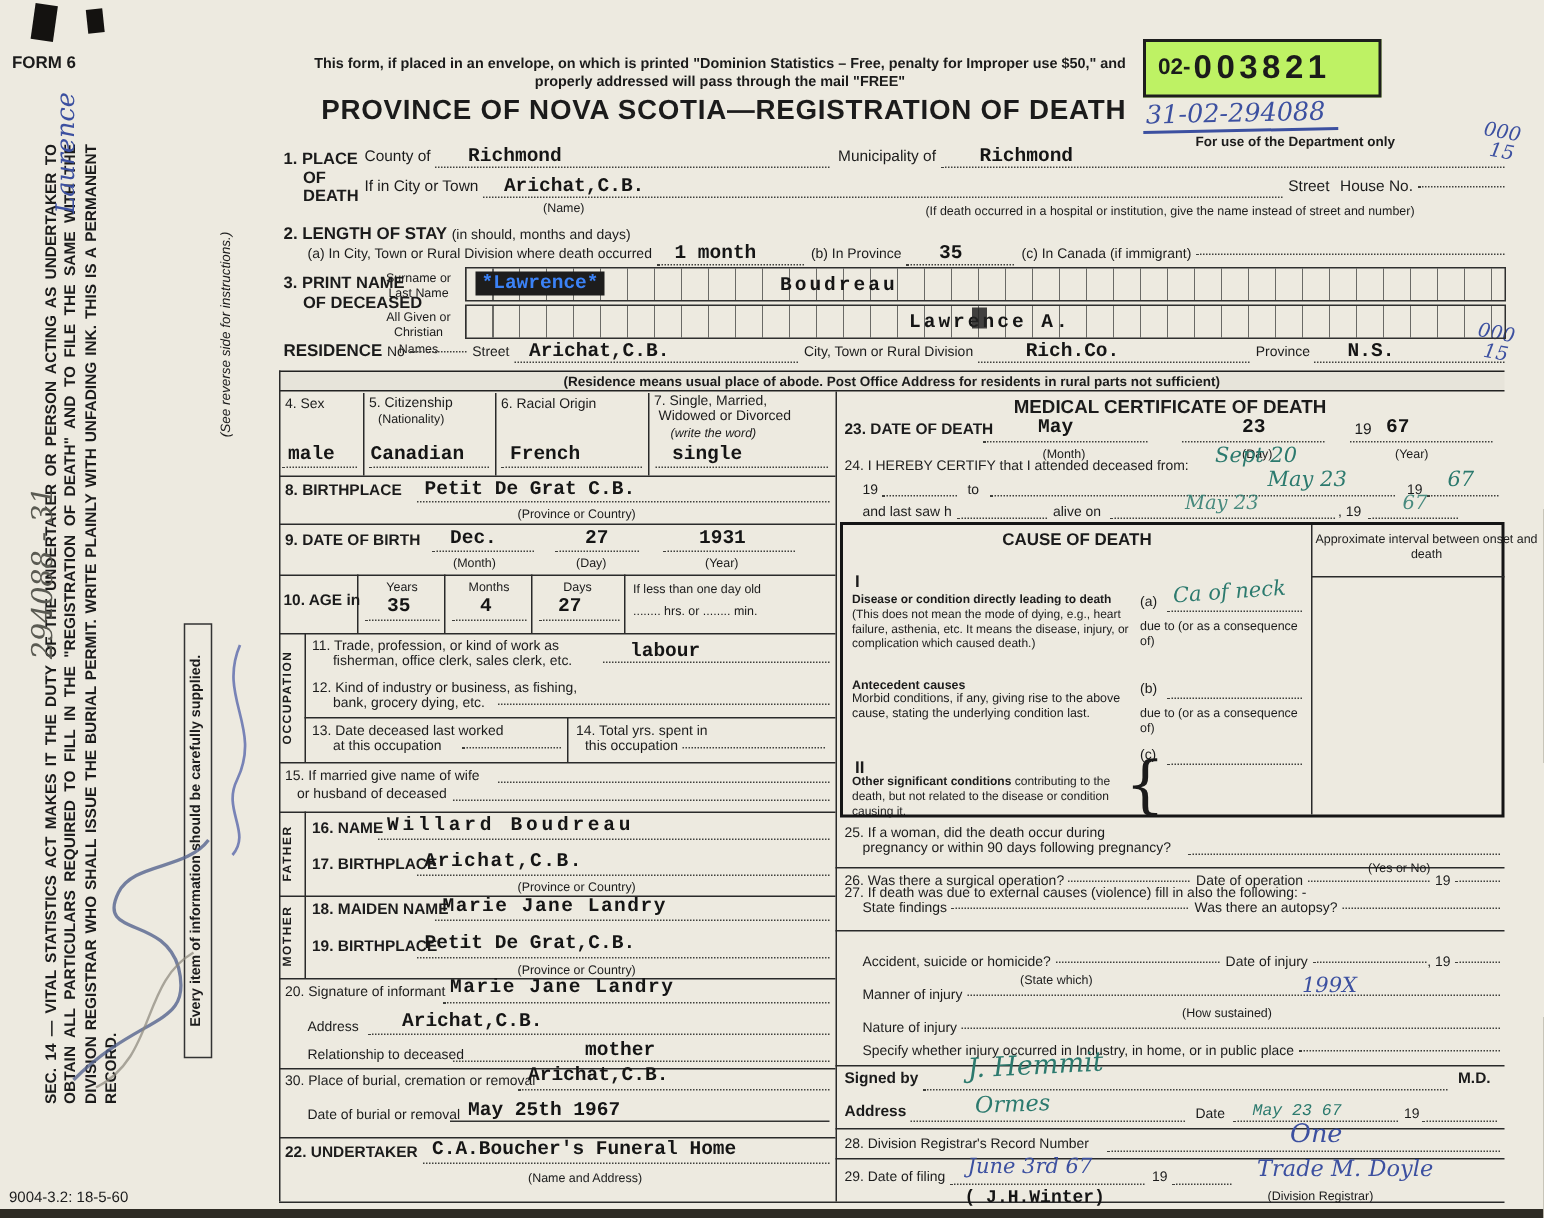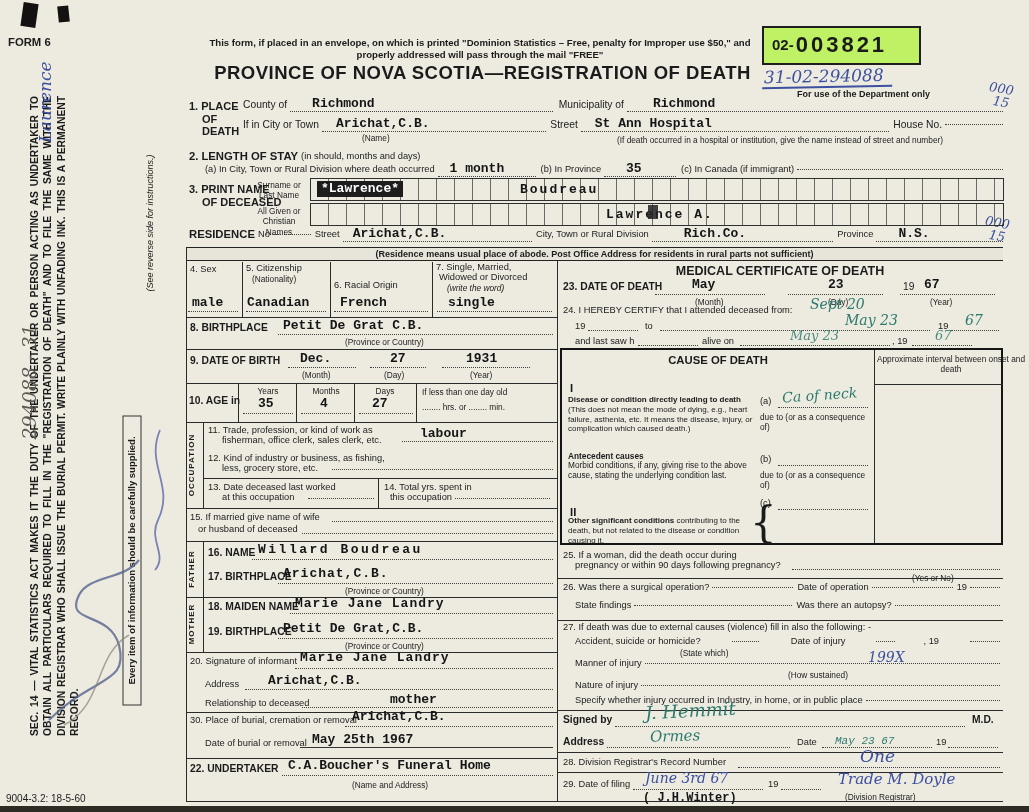--- a/index.html
+++ b/index.html
@@ -16,21 +16,21 @@
   .typed{font-family:"Liberation Mono",monospace;font-size:13px;font-weight:700;color:#151515;white-space:nowrap;line-height:1.05;}
   .hw{font-family:"DejaVu Serif",serif;font-style:italic;color:#3c50a0;white-space:nowrap;line-height:1;}
   .teal{color:#2c7a6e;}
   .pencil{color:#5a5a52;}
   .hr{position:absolute;background:#2a2a2a;height:1px;}
   .vr{position:absolute;background:#2a2a2a;width:1px;}
   .dotl{position:absolute;border-bottom:1.6px dotted #40403c;height:0;}
   .rot{transform:rotate(-90deg);}
   .center{text-align:center;}
   .comb{position:absolute;border:1px solid #2f2f2f;background-image:repeating-linear-gradient(90deg,transparent 0,transparent 17px,#6a6a66 17px,#6a6a66 18px);}
-  .chip{background:#1d1d1d;color:#ffffff;padding:1px 4px;}
+  .chip{background:#1d1d1d;color:#3b82f6;padding:1px 4px;}
 </style>
 </head>
 <body>
 
 <div id="sheet">
 
   <div class="abs" style="left:22px;top:3px;width:15px;height:24px;background:#141210;transform:rotate(8deg);"></div>
   <div class="abs" style="left:58px;top:6px;width:11px;height:16px;background:#141210;transform:rotate(-6deg);"></div>
   <div class="abs" style="left:0;top:806px;width:1029px;height:6px;background:#2e2b24;"></div>
 
@@ -74,21 +74,20 @@
   <div class="line t10" style="left:243px;top:97px;width:760px;">
     <span class="lbl">County of</span>
     <span class="f typed" style="flex:1.1;padding-left:22px;">Richmond</span>
     <span class="lbl" style="padding-left:6px;">Municipality of</span>
     <span class="f typed" style="flex:1.6;padding-left:26px;">Richmond</span>
   </div>
   <div class="line t10" style="left:243px;top:117px;width:760px;">
     <span class="lbl">If in City or Town</span>
     <span class="f typed" style="flex:1;padding-left:14px;">Arichat,C.B.</span>
     <span class="lbl" style="padding-left:4px;">Street</span>
-    <span class="f typed" style="flex:1.4;padding-left:14px;">St Ann Hospital</span>
     <span class="lbl" style="padding-left:4px;">House No.</span>
     <span class="f" style="flex:0 0 58px;"></span>
   </div>
   <div class="abs t8" style="left:362px;top:133px;">(Name)</div>
   <div class="abs t8 center" style="left:557px;top:135px;width:446px;">(If death occurred in a hospital or institution, give the name instead of street and number)</div>
 
   <div class="line" style="left:189px;top:150px;">
     <span class="b t11 lbl">2.</span>
     <span class="b t11 lbl">LENGTH OF STAY</span>
     <span class="t9">(in should, months and days)</span>
@@ -164,21 +163,21 @@
   <div class="vr" style="left:203px;top:422px;height:86px;"></div>
   <div class="vr" style="left:203px;top:541px;height:111px;"></div>
 
   <div class="abs t9" style="left:190px;top:264px;">4. Sex</div>
   <div class="abs typed" style="left:192px;top:296px;">male</div>
   <div class="dotl" style="left:188px;top:311px;width:50px;"></div>
   <div class="abs t9" style="left:246px;top:263px;">5. Citizenship</div>
   <div class="abs t8" style="left:252px;top:274px;">(Nationality)</div>
   <div class="abs typed" style="left:247px;top:296px;">Canadian</div>
   <div class="dotl" style="left:246px;top:311px;width:80px;"></div>
-  <div class="abs t9" style="left:334px;top:280px;">6. Racial Origin</div>
+  <div class="abs t9" style="left:334px;top:264px;">6. Racial Origin</div>
   <div class="abs typed" style="left:340px;top:296px;">French</div>
   <div class="dotl" style="left:334px;top:311px;width:94px;"></div>
   <div class="abs t9" style="left:436px;top:262px;">7. Single, Married,</div>
   <div class="abs t9" style="left:439px;top:272px;">Widowed or Divorced</div>
   <div class="abs t8 it" style="left:447px;top:283px;">(write the word)</div>
   <div class="abs typed" style="left:448px;top:296px;">single</div>
   <div class="dotl" style="left:437px;top:311px;width:115px;"></div>
 
   <div class="abs b t10" style="left:190px;top:322px;">8. BIRTHPLACE</div>
   <div class="abs typed" style="left:283px;top:319px;">Petit De Grat C.B.</div>
@@ -208,21 +207,21 @@
   <div class="dotl" style="left:359px;top:413px;width:54px;"></div>
   <div class="abs t8" style="left:422px;top:387px;">If less than one day old</div>
   <div class="abs t8" style="left:422px;top:402px;">........ hrs. or ........ min.</div>
 
   <div class="abs rot b center" style="left:154px;top:458px;width:80px;height:14px;font-size:8px;letter-spacing:1px;">OCCUPATION</div>
   <div class="abs t9" style="left:208px;top:425px;">11. Trade, profession, or kind of work as</div>
   <div class="abs t9" style="left:222px;top:435px;">fisherman, office clerk, sales clerk, etc.</div>
   <div class="abs typed" style="left:420px;top:427px;">labour</div>
   <div class="dotl" style="left:402px;top:441px;width:151px;"></div>
   <div class="abs t9" style="left:208px;top:453px;">12. Kind of industry or business, as fishing,</div>
-  <div class="abs t9" style="left:222px;top:463px;">less, grocery store, etc.</div>
+  <div class="abs t9" style="left:222px;top:463px;">bank, grocery dying, etc.</div>
   <div class="dotl" style="left:332px;top:469px;width:221px;"></div>
   <div class="abs t9" style="left:208px;top:482px;">13. Date deceased last worked</div>
   <div class="abs t9" style="left:222px;top:492px;">at this occupation</div>
   <div class="dotl" style="left:308px;top:498px;width:66px;"></div>
   <div class="abs t9" style="left:384px;top:482px;">14. Total yrs. spent in</div>
   <div class="abs t9" style="left:390px;top:492px;">this occupation</div>
   <div class="dotl" style="left:455px;top:498px;width:95px;"></div>
 
   <div class="abs t9" style="left:190px;top:512px;">15. If married give name of wife</div>
   <div class="dotl" style="left:332px;top:521px;width:221px;"></div>
@@ -344,22 +343,22 @@
     <span class="lbl" style="padding-left:4px;">19</span>
     <span class="f" style="flex:0 0 30px;"></span>
   </div>
   <div class="line t9" style="left:575px;top:600px;width:425px;">
     <span class="lbl">State findings</span>
     <span class="f" style="flex:1.2;"></span>
     <span class="lbl" style="padding-left:4px;">Was there an autopsy?</span>
     <span class="f" style="flex:0.8;"></span>
   </div>
 
-  <div class="abs t9" style="left:563px;top:622px;">27. If death was due to external causes (violence) fill in also the following: -</div>
-  <div class="line t9" style="left:575px;top:636px;width:425px;gap:28px;">
+  <div class="abs t9" style="left:563px;top:590px;">27. If death was due to external causes (violence) fill in also the following: -</div>
+  <div class="line t9" style="left:575px;top:636px;width:425px;">
     <span class="lbl">Accident, suicide or homicide?</span>
     <span class="f" style="flex:1;"></span>
     <span class="lbl" style="padding-left:4px;">Date of injury</span>
     <span class="f" style="flex:0.7;"></span>
     <span class="lbl">, 19</span>
     <span class="f" style="flex:0 0 30px;"></span>
   </div>
   <div class="abs t8" style="left:680px;top:648px;">(State which)</div>
   <div class="line t9" style="left:575px;top:658px;width:425px;">
     <span class="lbl">Manner of injury</span>

